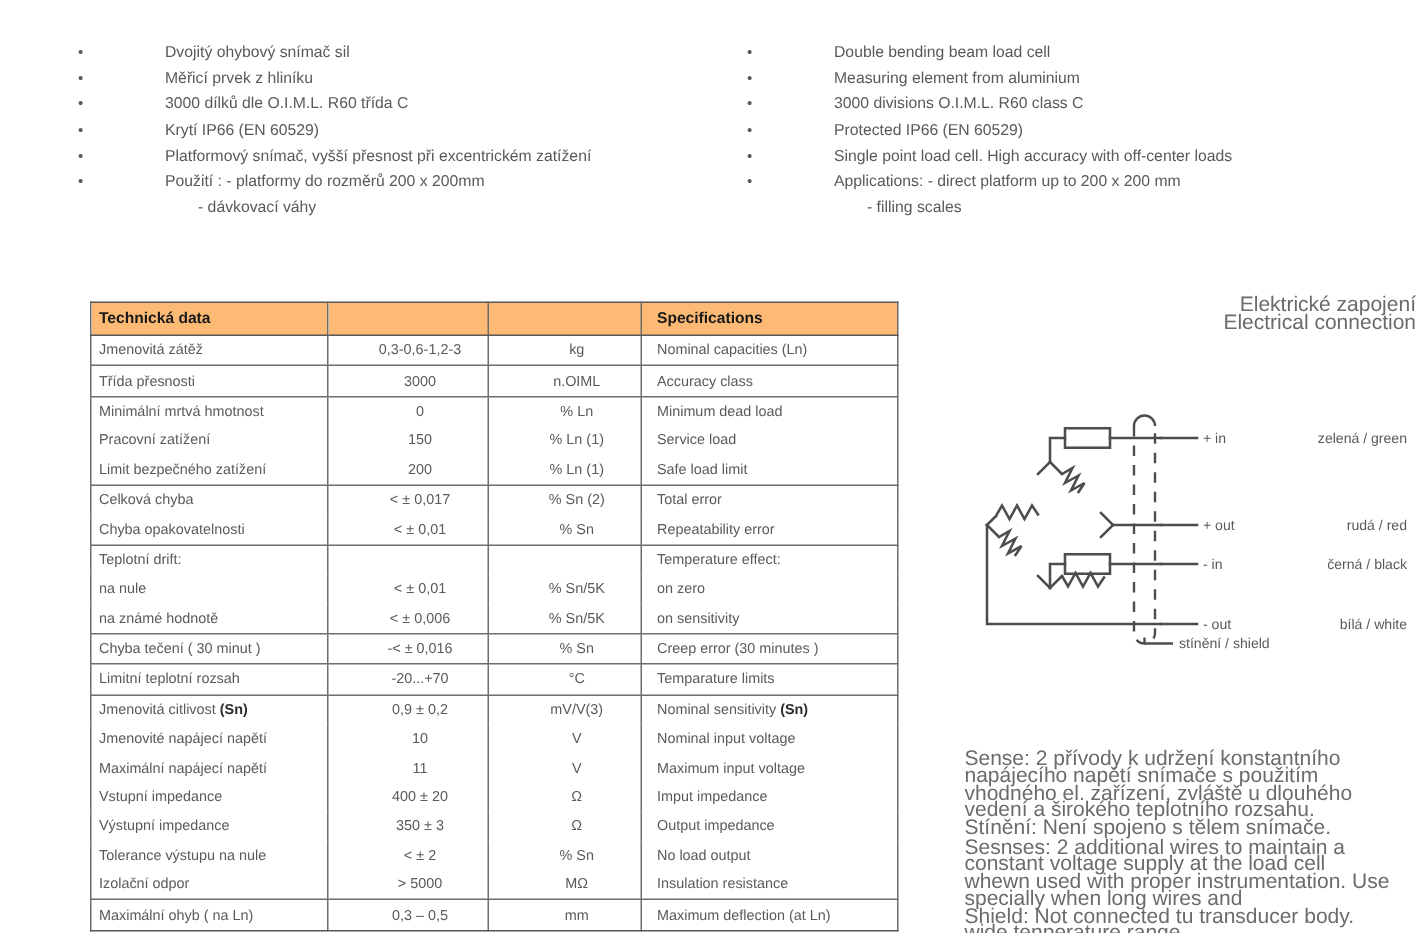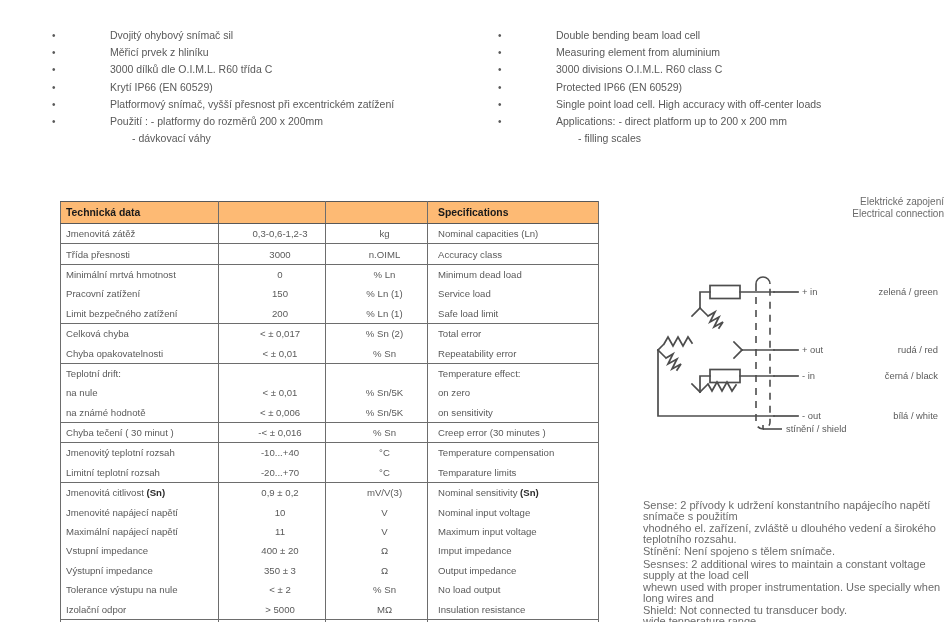--- a/index.html
+++ b/index.html
@@ -97,21 +97,21 @@
 
   .sn-bold { font-weight: bold; color: #2b2b2b; }
 
   
   #connection-caption {
     position: absolute;
     left: 700px;
     top: 196px;
     width: 244px;
     text-align: right;
-    font-size: 10px;
+    font-size: 14px;
     line-height: 12.4px;
     color: #6b6b6b;
   }
 
   #wiring-diagram {
     position: absolute;
     left: 648px;
     top: 270px;
   }
 
@@ -126,21 +126,21 @@
     font-size: 9.4px;
     color: #5a5a5a;
     width: 150px;
     text-align: right;
     white-space: nowrap;
   }
 
   
   .note {
     position: absolute;
-    font-size: 11px;
+    font-size: 14px;
     line-height: 11.4px;
     color: #6b6b6b;
     width: 300px;
   }
   #note-cz { left: 643px; top: 500px; }
   #note-en { left: 643px; top: 559px; }
   .note p { margin: 0; }
 </style>
 </head>
 <body>
@@ -282,26 +282,20 @@
         <td class="val">&lt; ± 0,006</td>
         <td class="unit">% Sn/5K</td>
         <td class="spec">on sensitivity</td>
       </tr>
       <tr class="grp-end">
         <td class="name">Chyba tečení ( 30 minut )</td>
         <td class="val">-&lt; ± 0,016</td>
         <td class="unit">% Sn</td>
         <td class="spec">Creep error (30 minutes )</td>
       </tr>
-      <tr>
-        <td class="name">Jmenovitý teplotní rozsah</td>
-        <td class="val">-10...+40</td>
-        <td class="unit">°C</td>
-        <td class="spec">Temperature compensation</td>
-      </tr>
       <tr class="grp-end">
         <td class="name">Limitní teplotní rozsah</td>
         <td class="val">-20...+70</td>
         <td class="unit">°C</td>
         <td class="spec">Temparature limits</td>
       </tr>
       <tr>
         <td class="name">Jmenovitá citlivost <span class="sn-bold">(Sn)</span></td>
         <td class="val">0,9 ± 0,2</td>
         <td class="unit">mV/V(3)</td>

